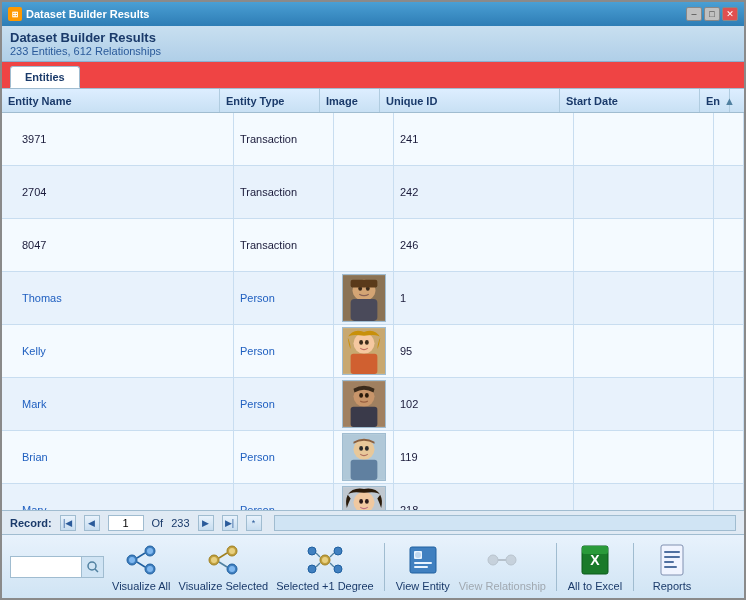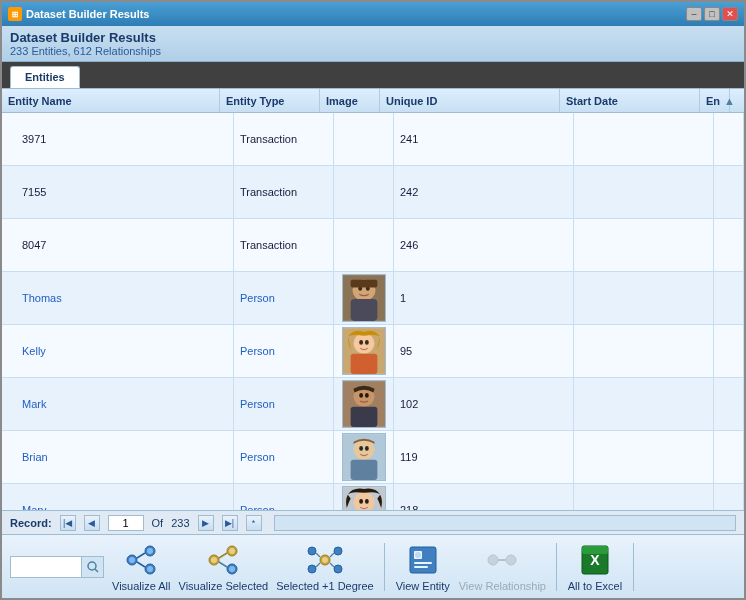--- a/index.html
+++ b/index.html
@@ -11,21 +11,21 @@
     .title-bar-left { display: flex; align-items: center; gap: 4px; font-size: 11px; font-weight: bold; }
     .title-icon { width: 14px; height: 14px; background: #ff9900; border-radius: 2px; display: flex; align-items: center; justify-content: center; font-size: 8px; color: white; }
     .title-controls { display: flex; gap: 2px; }
     .title-btn { width: 16px; height: 14px; background: #c0c0c0; border: 1px solid #888; border-radius: 2px; cursor: pointer; font-size: 9px; display: flex; align-items: center; justify-content: center; color: #333; }
     .title-btn.close { background: #e05050; color: white; }
 
     .header { background: linear-gradient(to bottom, #c8dff0, #b0cfe8); padding: 4px 8px; border-bottom: 1px solid #8ab0d0; }
     .header-title { font-size: 13px; font-weight: bold; color: #1a3a6a; }
     .header-subtitle { font-size: 11px; color: #2a5a9a; }
 
-    .tabs { display: flex; padding: 4px 8px 0; background: #404040; gap: 2px; }
+    .tabs { display: flex; padding: 4px 8px 0; background: #ef4444; gap: 2px; }
     .tab { padding: 4px 14px; border: 1px solid #a0bcd0; border-bottom: none; border-radius: 3px 3px 0 0; cursor: pointer; font-size: 11px; background: #e8f4fc; color: #2a5a9a; }
     .tab.active { background: white; font-weight: bold; color: #1a3a6a; border-bottom: 1px solid white; position: relative; z-index: 1; }
 
     .table-container { flex: 1; overflow: hidden; display: flex; flex-direction: column; background: #0ea5e9; border-top: 1px solid #a0bcd0; }
 
     .table-header { display: flex; background: linear-gradient(to bottom, #ddeeff, #c8e0f4); border-bottom: 1px solid #a0bcd0; min-height: 24px; }
     .th { padding: 4px 6px; border-right: 1px solid #b0cce0; font-size: 11px; font-weight: bold; color: #1a3a6a; display: flex; align-items: center; flex-shrink: 0; }
     .th-entity-name { width: 218px; }
     .th-entity-type { width: 100px; }
     .th-image { width: 60px; }
@@ -138,21 +138,21 @@
         <div class="td td-image"></div>
         <div class="td td-unique-id">
             <span>241</span>
           </div>
         <div class="td td-start-date"></div>
         <div class="td td-end"></div>
       </div>
 
       <div class="table-row">
         <div class="td td-entity-name">
-            <span>7155</span>
+            <span>2704</span>
           </div>
         <div class="td td-entity-type">
             <span>Transaction</span>
           </div>
         <div class="td td-image"></div>
         <div class="td td-unique-id">
             <span>242</span>
           </div>
         <div class="td td-start-date"></div>
         <div class="td td-end"></div>
@@ -424,14 +424,26 @@
           <rect x="6" y="3" width="26" height="28" rx="2" fill="#1a7a2a" stroke="#0a5a1a" stroke-width="1"></rect>
           <text x="19" y="22" text-anchor="middle" font-size="14" font-weight="bold" fill="white">X</text>
           <rect x="6" y="3" width="26" height="8" rx="2" fill="#2a9a3a"></rect>
         </svg>
       </div>
       <span class="tool-btn-label">All to Excel</span>
     </div>
 
     <div class="separator"></div>
 
+    <div class="tool-btn">
+      <div class="tool-btn-icon">
+        <svg width="38" height="34" viewBox="0 0 38 34">
+          <rect x="8" y="2" width="22" height="30" rx="2" fill="#f0f4ff" stroke="#8090b0" stroke-width="1"></rect>
+          <rect x="11" y="8" width="16" height="2" rx="1" fill="#5070a0"></rect>
+          <rect x="11" y="13" width="16" height="2" rx="1" fill="#5070a0"></rect>
+          <rect x="11" y="18" width="10" height="2" rx="1" fill="#5070a0"></rect>
+          <rect x="11" y="23" width="13" height="2" rx="1" fill="#5070a0"></rect>
+        </svg>
+      </div>
+      <span class="tool-btn-label">Reports</span>
+    </div>
   </div>
 </div>
 
 </body></html>

